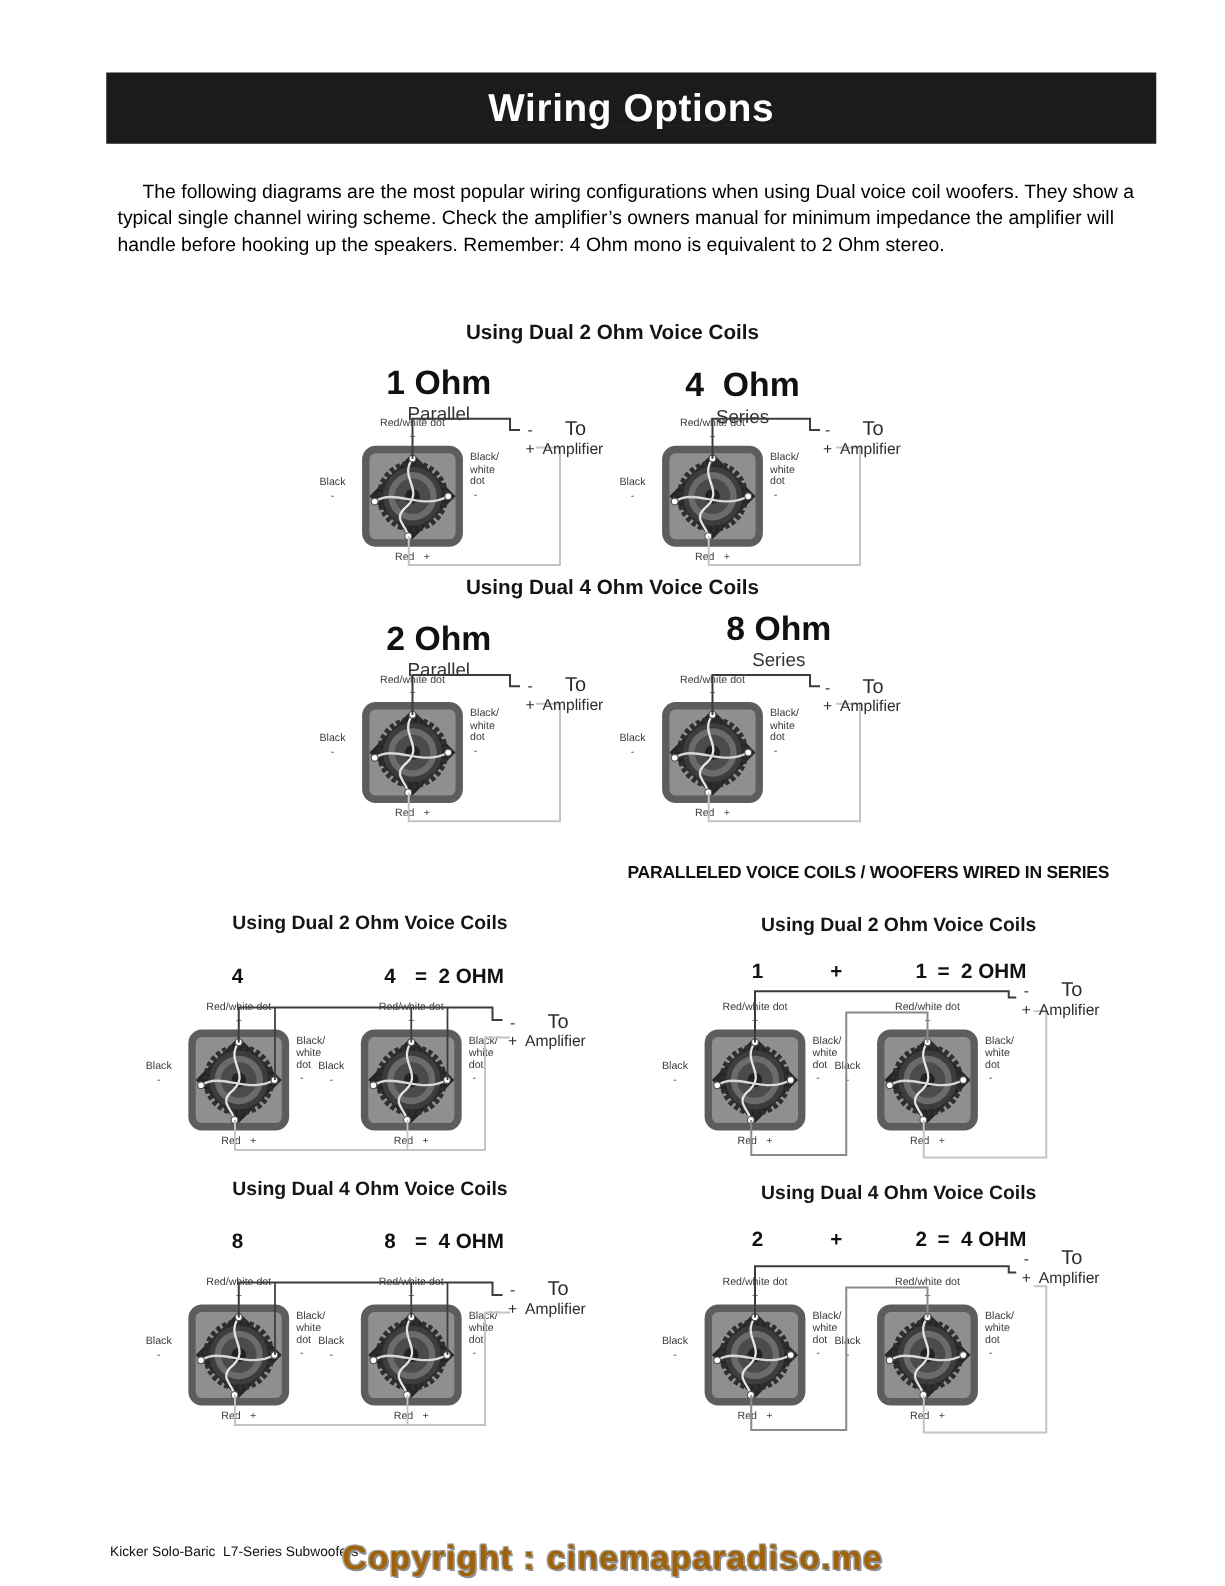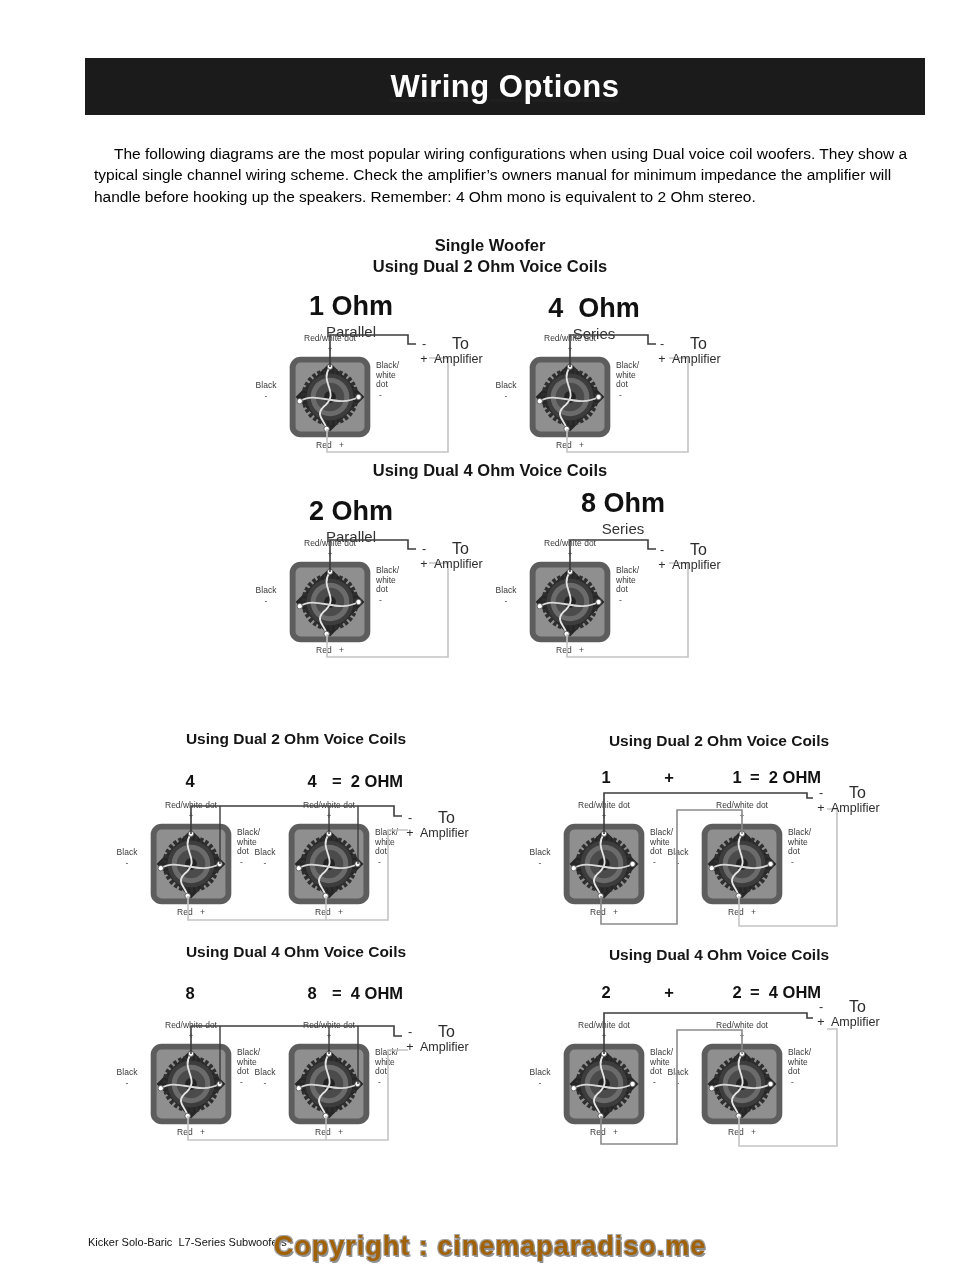--- a/index.html
+++ b/index.html
@@ -91,21 +91,20 @@
 <body>
 
 <div class="page">
 
   <div class="hdr">
     <h1>Wiring Options</h1>
   </div>
 
   <p class="intro">The following diagrams are the most popular wiring configurations when using Dual voice coil woofers. They show a typical single channel wiring scheme. Check the amplifier’s owners manual for minimum impedance the amplifier will handle before hooking up the speakers. Remember: 4 Ohm mono is equivalent to 2 Ohm stereo.</p>
 
-  <div class="ch" id="sw-t">Single Woofer</div>
   <div class="ch" id="sw-s">Using Dual 2 Ohm Voice Coils</div>
   <div class="ch" id="sw-s2">Using Dual 4 Ohm Voice Coils</div>
 
   <div class="ohm" id="ohm-a">
     <span class="oi">1 Ohm</span>
     <span class="ow">Parallel</span>
   </div>
   <div class="ohm" id="ohm-b">
     <span class="oi">4  Ohm</span>
     <span class="ow">Series</span>
@@ -289,20 +288,21 @@
       <span class="sign">+</span>
     </div>
   </div>
 </div>
     <svg class="wires" width="245" height="130" viewBox="0 0 245 130">
       <polyline points="75,37 75,5 153,5 153,14 161,14" fill="none" stroke="#3c3c3c" stroke-width="1.6"></polyline>
       <polyline points="72,99 72,122 193,122 193,28 174,28" fill="none" stroke="#c4c4c4" stroke-width="1.6"></polyline>
     </svg>
   </div>
 
+  <div class="colh" id="col-r-h">PARALLELED VOICE COILS / WOOFERS WIRED IN SERIES</div>
   <div class="sub" id="sub-l1">Using Dual 2 Ohm Voice Coils</div>
   <div class="sub" id="sub-r1">Using Dual 2 Ohm Voice Coils</div>
   <div class="sub" id="sub-l2">Using Dual 4 Ohm Voice Coils</div>
   <div class="sub" id="sub-r2">Using Dual 4 Ohm Voice Coils</div>
 
   <span class="eqt" id="eq-l1-a">4</span>
   <span class="eqt" id="eq-l1-b">4</span>
   <span class="eqt" id="eq-l1-r">=  2 OHM</span>
   <span class="eqt" id="eq-l2-a">8</span>
   <span class="eqt" id="eq-l2-b">8</span>

